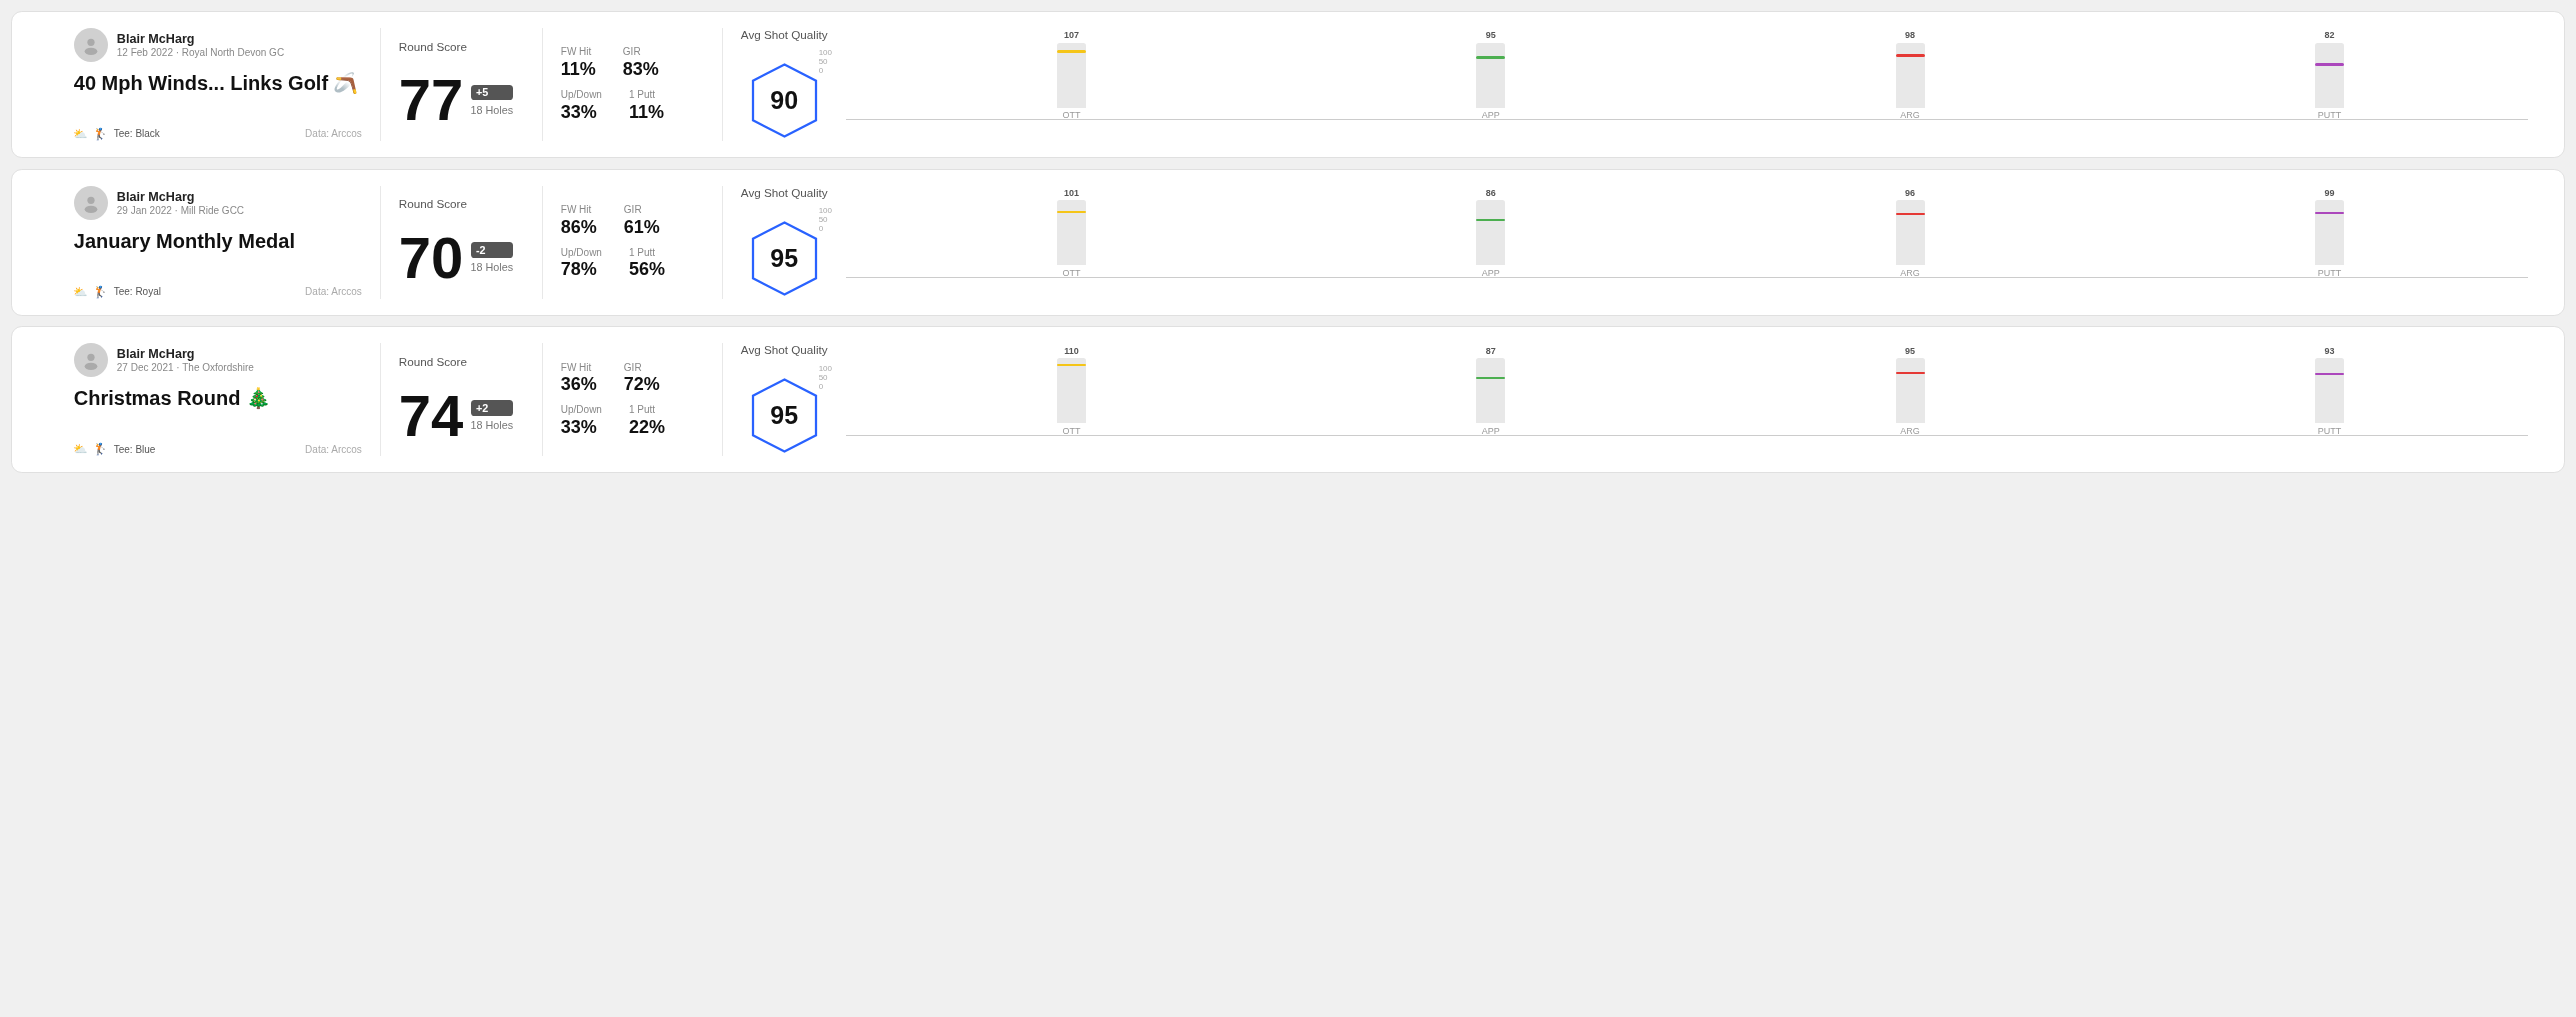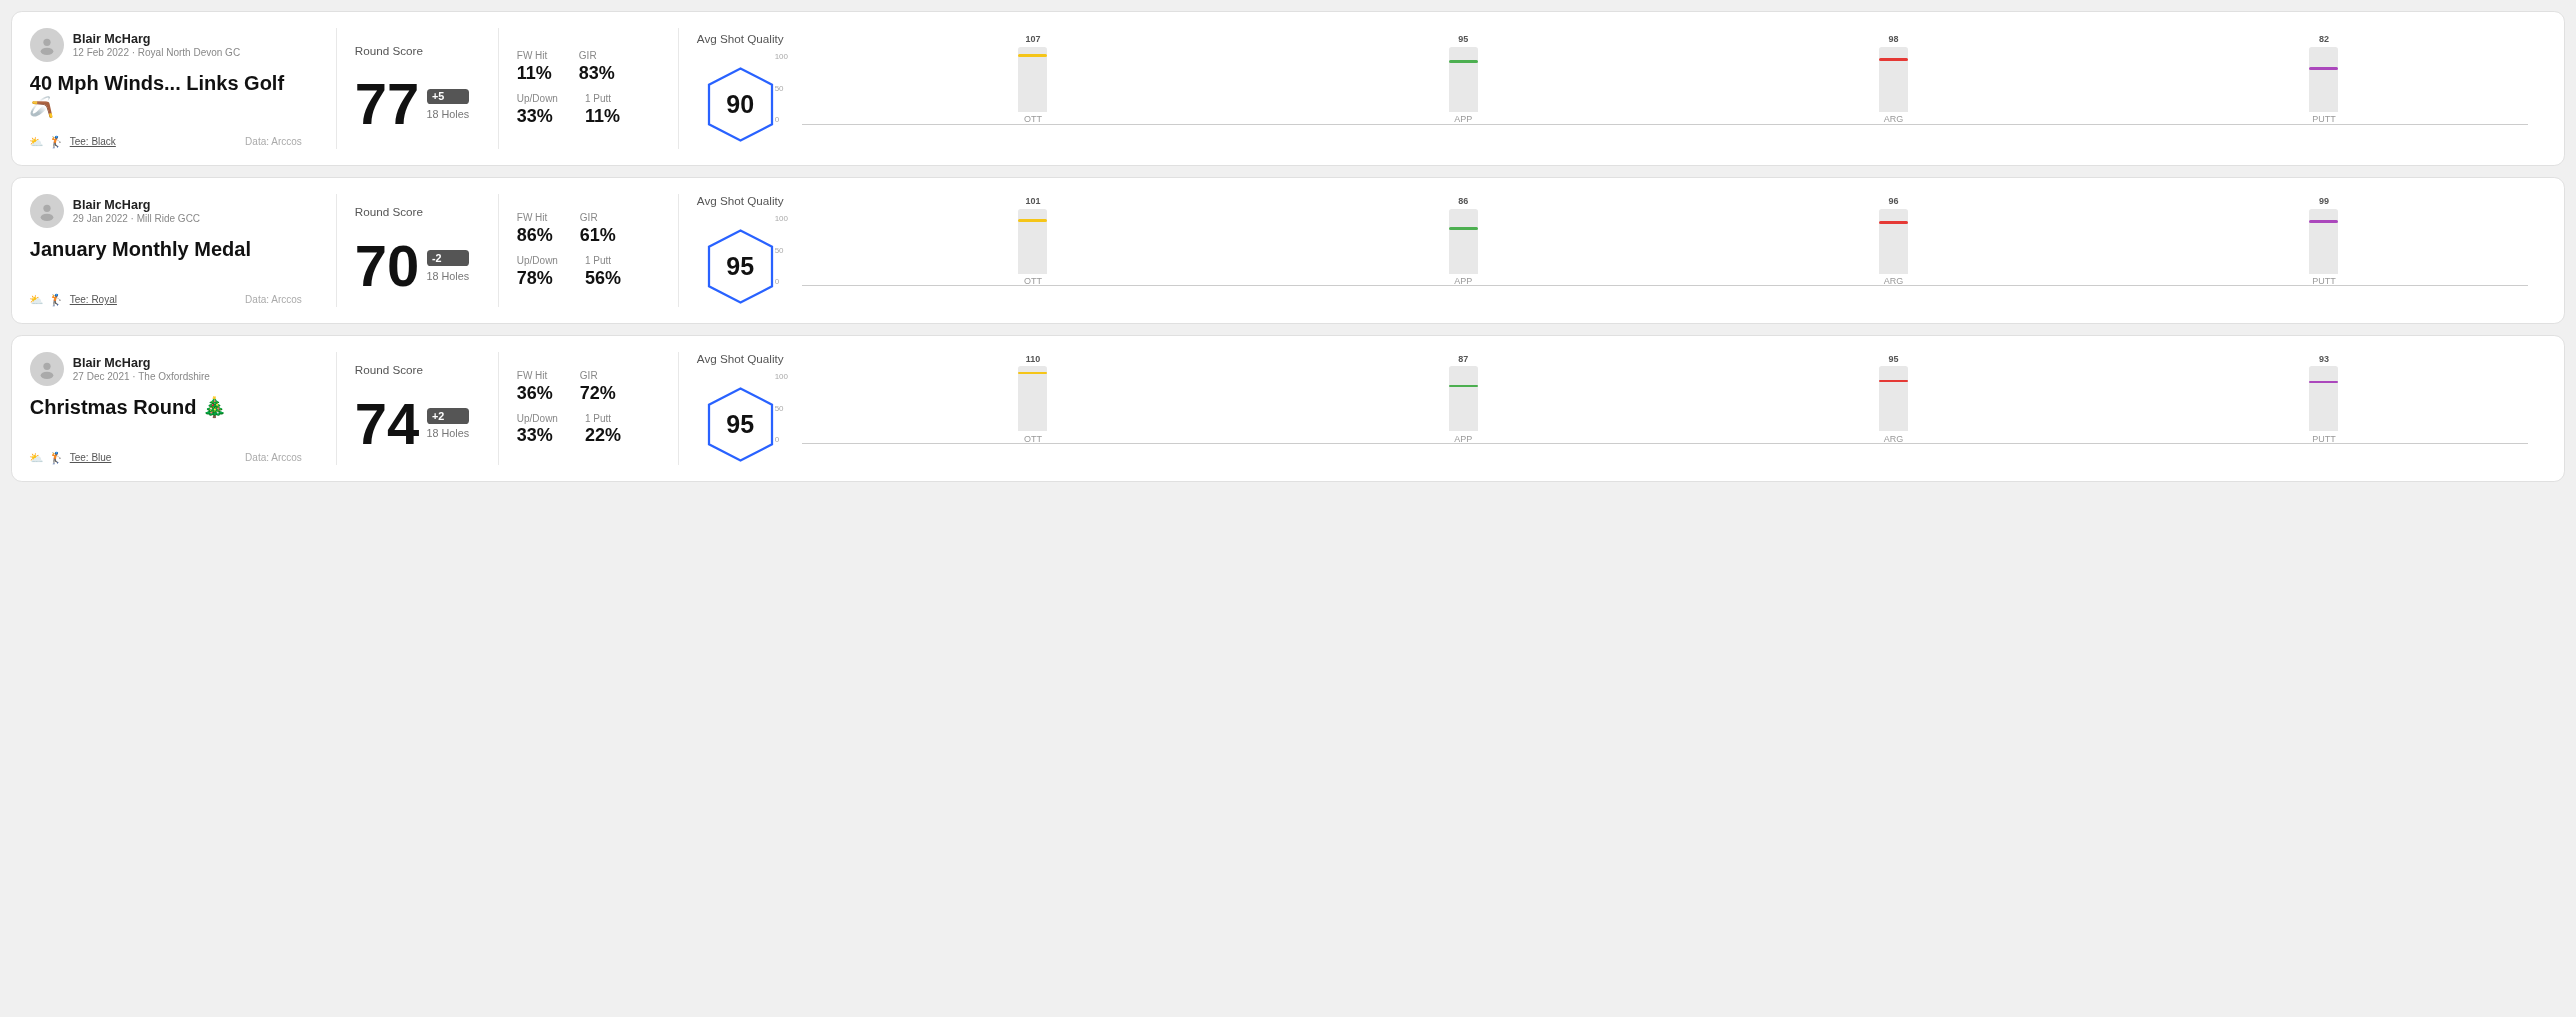--- a/index.html
+++ b/index.html
@@ -19,22 +19,23 @@
       padding: 16px 18px;
       gap: 0;
     }
     
     .card-left {
       width: 307px;
       min-width: 253px;
       display: flex;
       flex-direction: column;
       justify-content: space-between;
-      padding-right: 34px;
+      padding-right: 18px;
       border-right: 0.9px solid #e8e8e8;
+      margin-left: 44px;
     }
     .user-header {
       display: flex;
       align-items: center;
       gap: 9px;
       margin-bottom: 9px;
     }
     .avatar {
       width: 34px;
       height: 34px;
@@ -73,21 +74,20 @@
     .tee-info {
       font-size: 10px;
       color: #888;
       display: flex;
       align-items: center;
       gap: 5.4px;
     }
     .tee-info .tee-label {
       font-size: 10px;
       color: #555;
-      text-decoration: underline;
     }
     .data-source {
       font-size: 10px;
       color: #aaa;
     }
     
     .card-score {
       width: 162px;
       min-width: 144px;
       display: flex;
@@ -257,21 +257,20 @@
       color: #999;
       text-align: center;
     }
     .chart-y-labels {
       position: absolute;
       left: -27px;
       top: 0;
       height: calc(100% - 18px);
       display: flex;
       flex-direction: column;
-      justify-content: space-between;
       font-size: 8px;
       color: #aaa;
     }
     .chart-baseline {
       position: absolute;
       bottom: 18px;
       left: 0;
       right: 0;
       height: 0.9px;
       background: #ccc;

